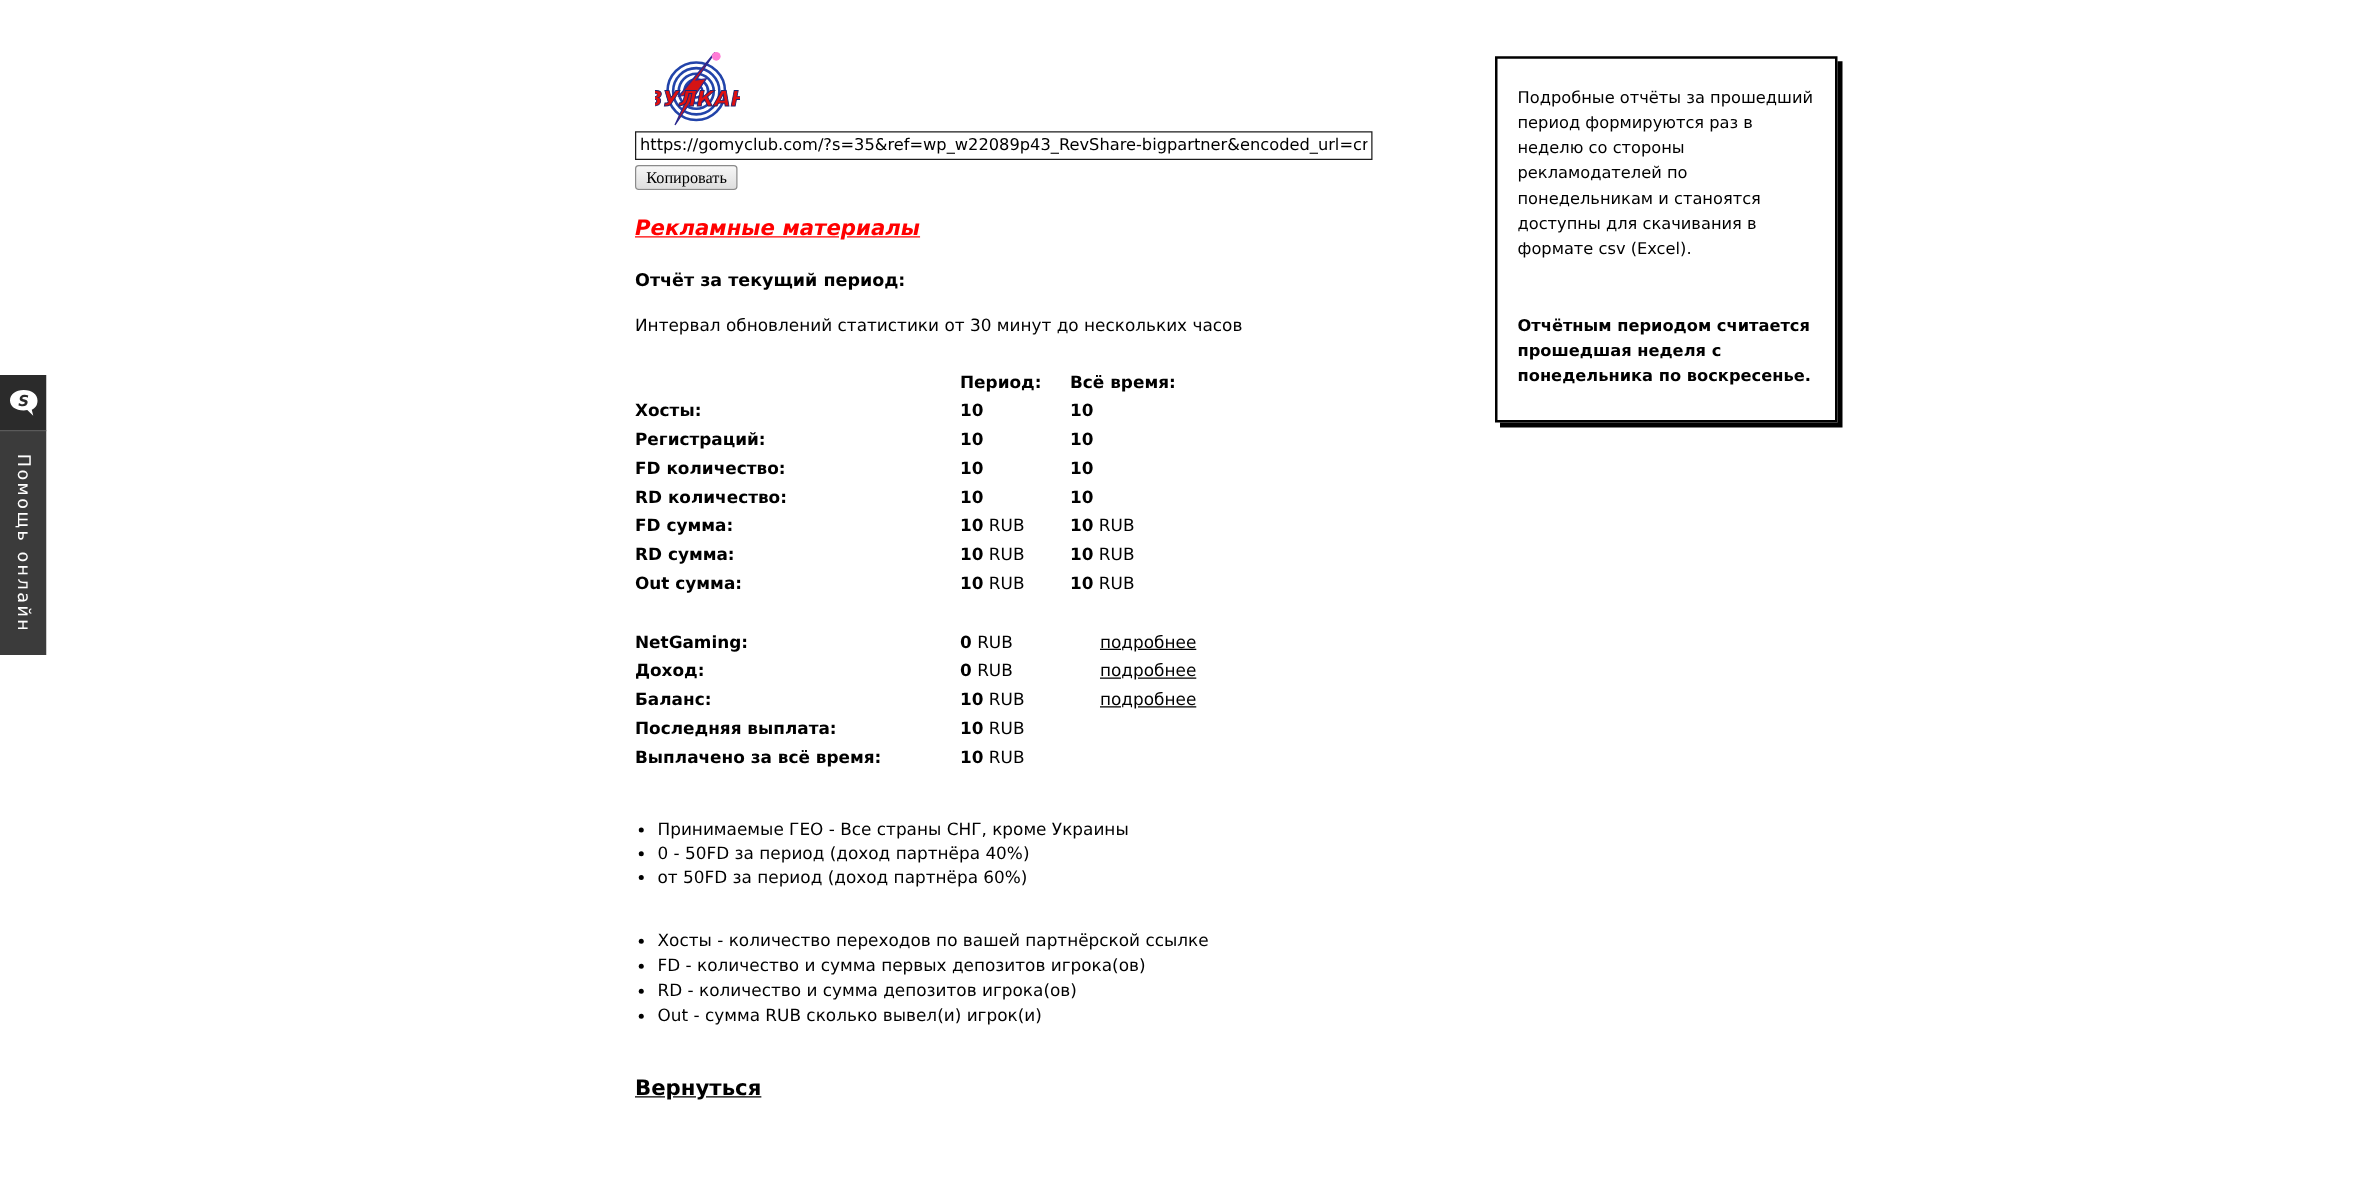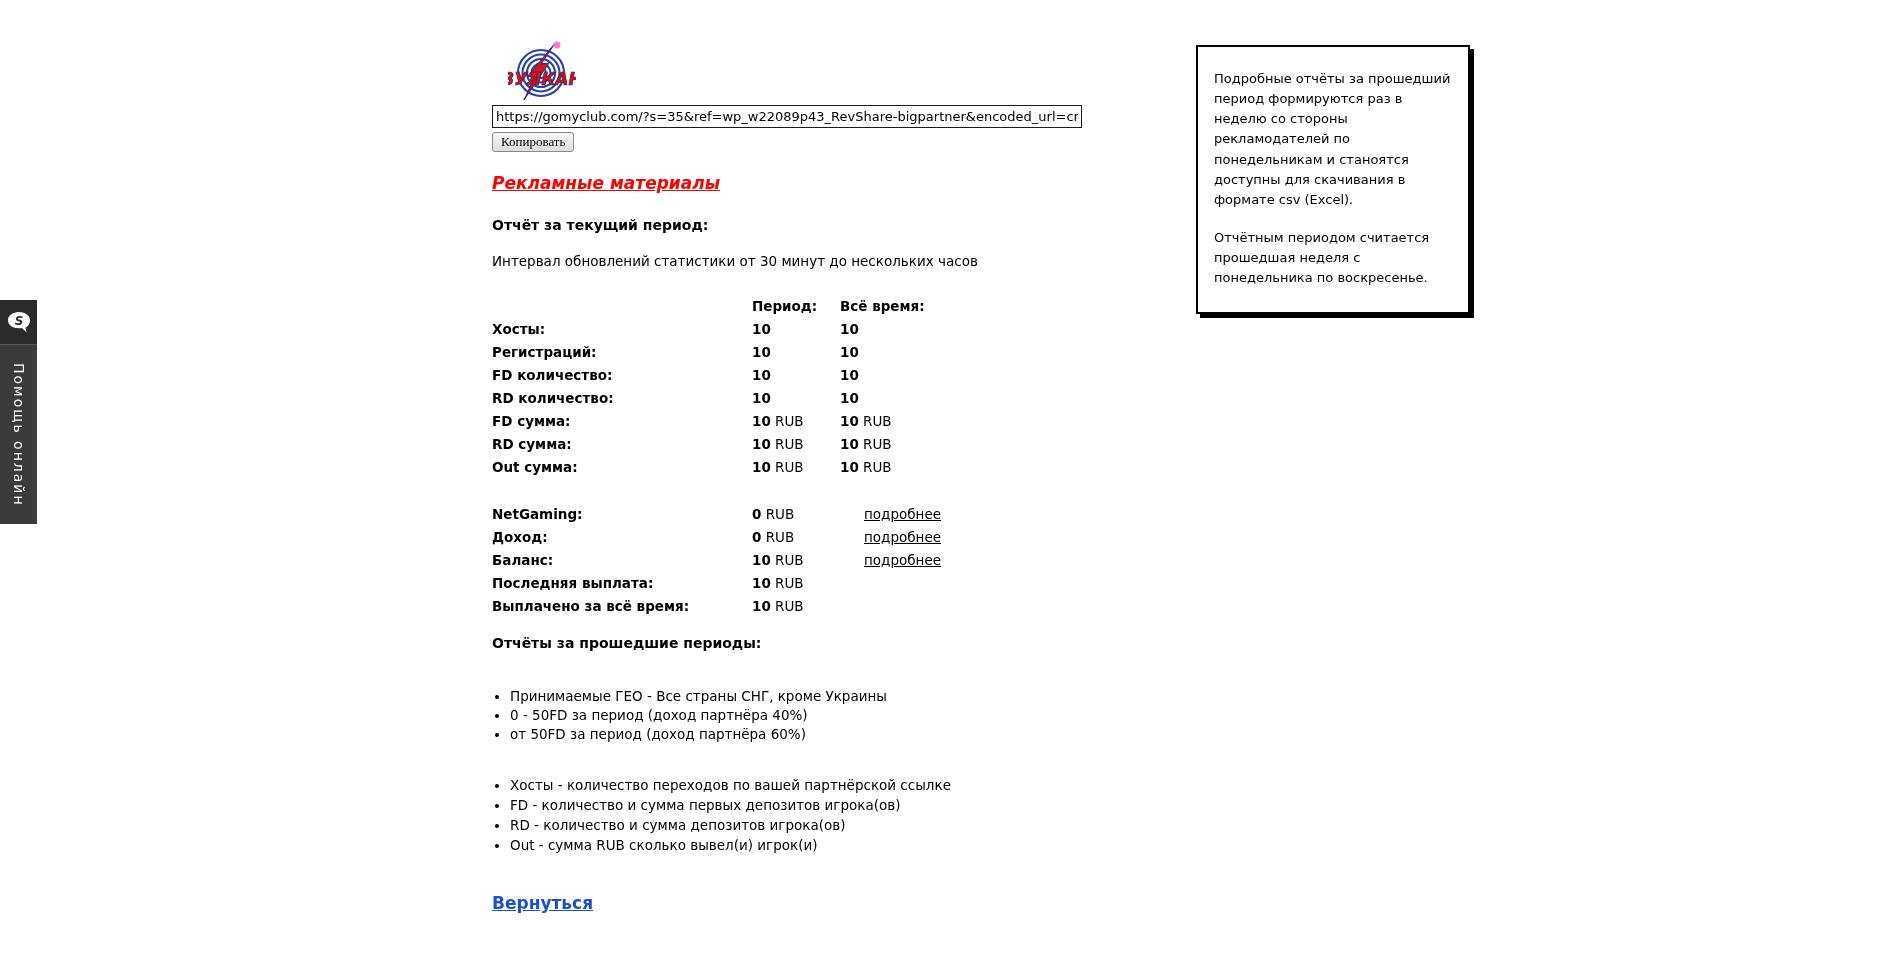--- a/index.html
+++ b/index.html
@@ -1,19 +1,19 @@
 <!DOCTYPE html>
 <html><head>
 <meta charset="utf-8">
 <style>
   * { box-sizing: border-box; margin: 0; padding: 0; }
   html,body { width:1903px; height:955px; background:#ffffff;
     font-family:"DejaVu Sans", sans-serif; color:#000; overflow:hidden; }
 
-  .main-col { position:absolute; left:492px; top:40px; width:660px; }
+  .main-col { position:absolute; left:508px; top:40px; width:660px; }
 
   .logo { margin-left:16px; width:68px; height:63px; display:block; }
 
   .ref-url-input { display:block; margin-top:2px; width:590px; height:23px;
     border:1px solid #1c1c1c; background:#fff; font-family:"DejaVu Sans",sans-serif;
     font-size:13px; padding:2px 3px; white-space:nowrap; overflow:hidden; }
   .copy-btn { margin-top:4px; height:20px; font-size:13px; padding:1px 8px;
     background:linear-gradient(#f7f7f7,#dedede); border:1px solid #8a8a8a;
     border-radius:3px; font-family:Liberation Serif, serif; cursor:pointer;text-align:center; }
 
@@ -35,28 +35,28 @@
   .details-link { color:#000; text-decoration:underline; cursor:pointer; font-weight:normal;margin-left:24px; }
 
   .past-title { margin-top:16px; font-size:14px; font-weight:bold; }
   .past-empty { margin-top:5px; font-size:13.5px; }
 
   ul.bullets { margin-top:36px; padding-left:18px; list-style:disc; }
   ul.bullets li { font-size:13.5px; line-height:19px; }
   ul.bullets2 { margin-top:31px; padding-left:18px; list-style:disc; }
   ul.bullets2 li { font-size:13.5px; line-height:20px; }
 
-  .back-link { display:inline-block; margin-top:38px; color:#1d4ed8; font-size:17px;
+  .back-link { display:inline-block; margin-top:38px; color:#000000; font-size:17px;
     font-weight:bold; text-decoration:underline; cursor:pointer; }
 
   .info-box { position:absolute; left:1196px; top:45px; width:274px; min-height:250px;
     border:2px solid #000; box-shadow:4px 4px 0 #000; background:#fff;
     padding:22px 16px 24px; }
   .info-box p { font-size:13px; line-height:1.55; }
-  .info-box p + p { margin-top:18px; }
+  .info-box p + p { margin-top:42px;font-weight:bold; }
 
   .help-tab { position:absolute; left:0; top:300px; width:37px; cursor:pointer; }
   .help-icon-box { width:37px; height:44px; background:#2b2b2b;
     display:flex; align-items:center; justify-content:center; }
   .help-label-box { width:37px; height:180px; background:#3b3b3b; color:#fff;
     border-top:1px solid #5a5a5a; display:flex; align-items:center; justify-content:center;
     writing-mode:vertical-rl; font-size:14px; letter-spacing:2px; white-space:nowrap; }
 </style>
 </head>
 <body>
@@ -134,21 +134,20 @@
 
     <div class="cell-label">Последняя выплата:</div>
     <div><span class="val-b">10</span> <span class="unit">RUB</span></div>
     <div></div>
 
     <div class="cell-label">Выплачено за всё время:</div>
     <div><span class="val-b">10</span> <span class="unit">RUB</span></div>
     <div></div>
   </div>
 
-  <div class="past-title">Отчёты за прошедшие периоды:</div>
 
   <ul class="bullets">
     <li>Принимаемые ГЕО - Все страны СНГ, кроме Украины</li>
     <li>0 - 50FD за период (доход партнёра 40%)</li>
     <li>от 50FD за период (доход партнёра 60%)</li>
   </ul>
 
   <ul class="bullets2">
     <li>Хосты - количество переходов по вашей партнёрской ссылке</li>
     <li>FD - количество и сумма первых депозитов игрока(ов)</li>

